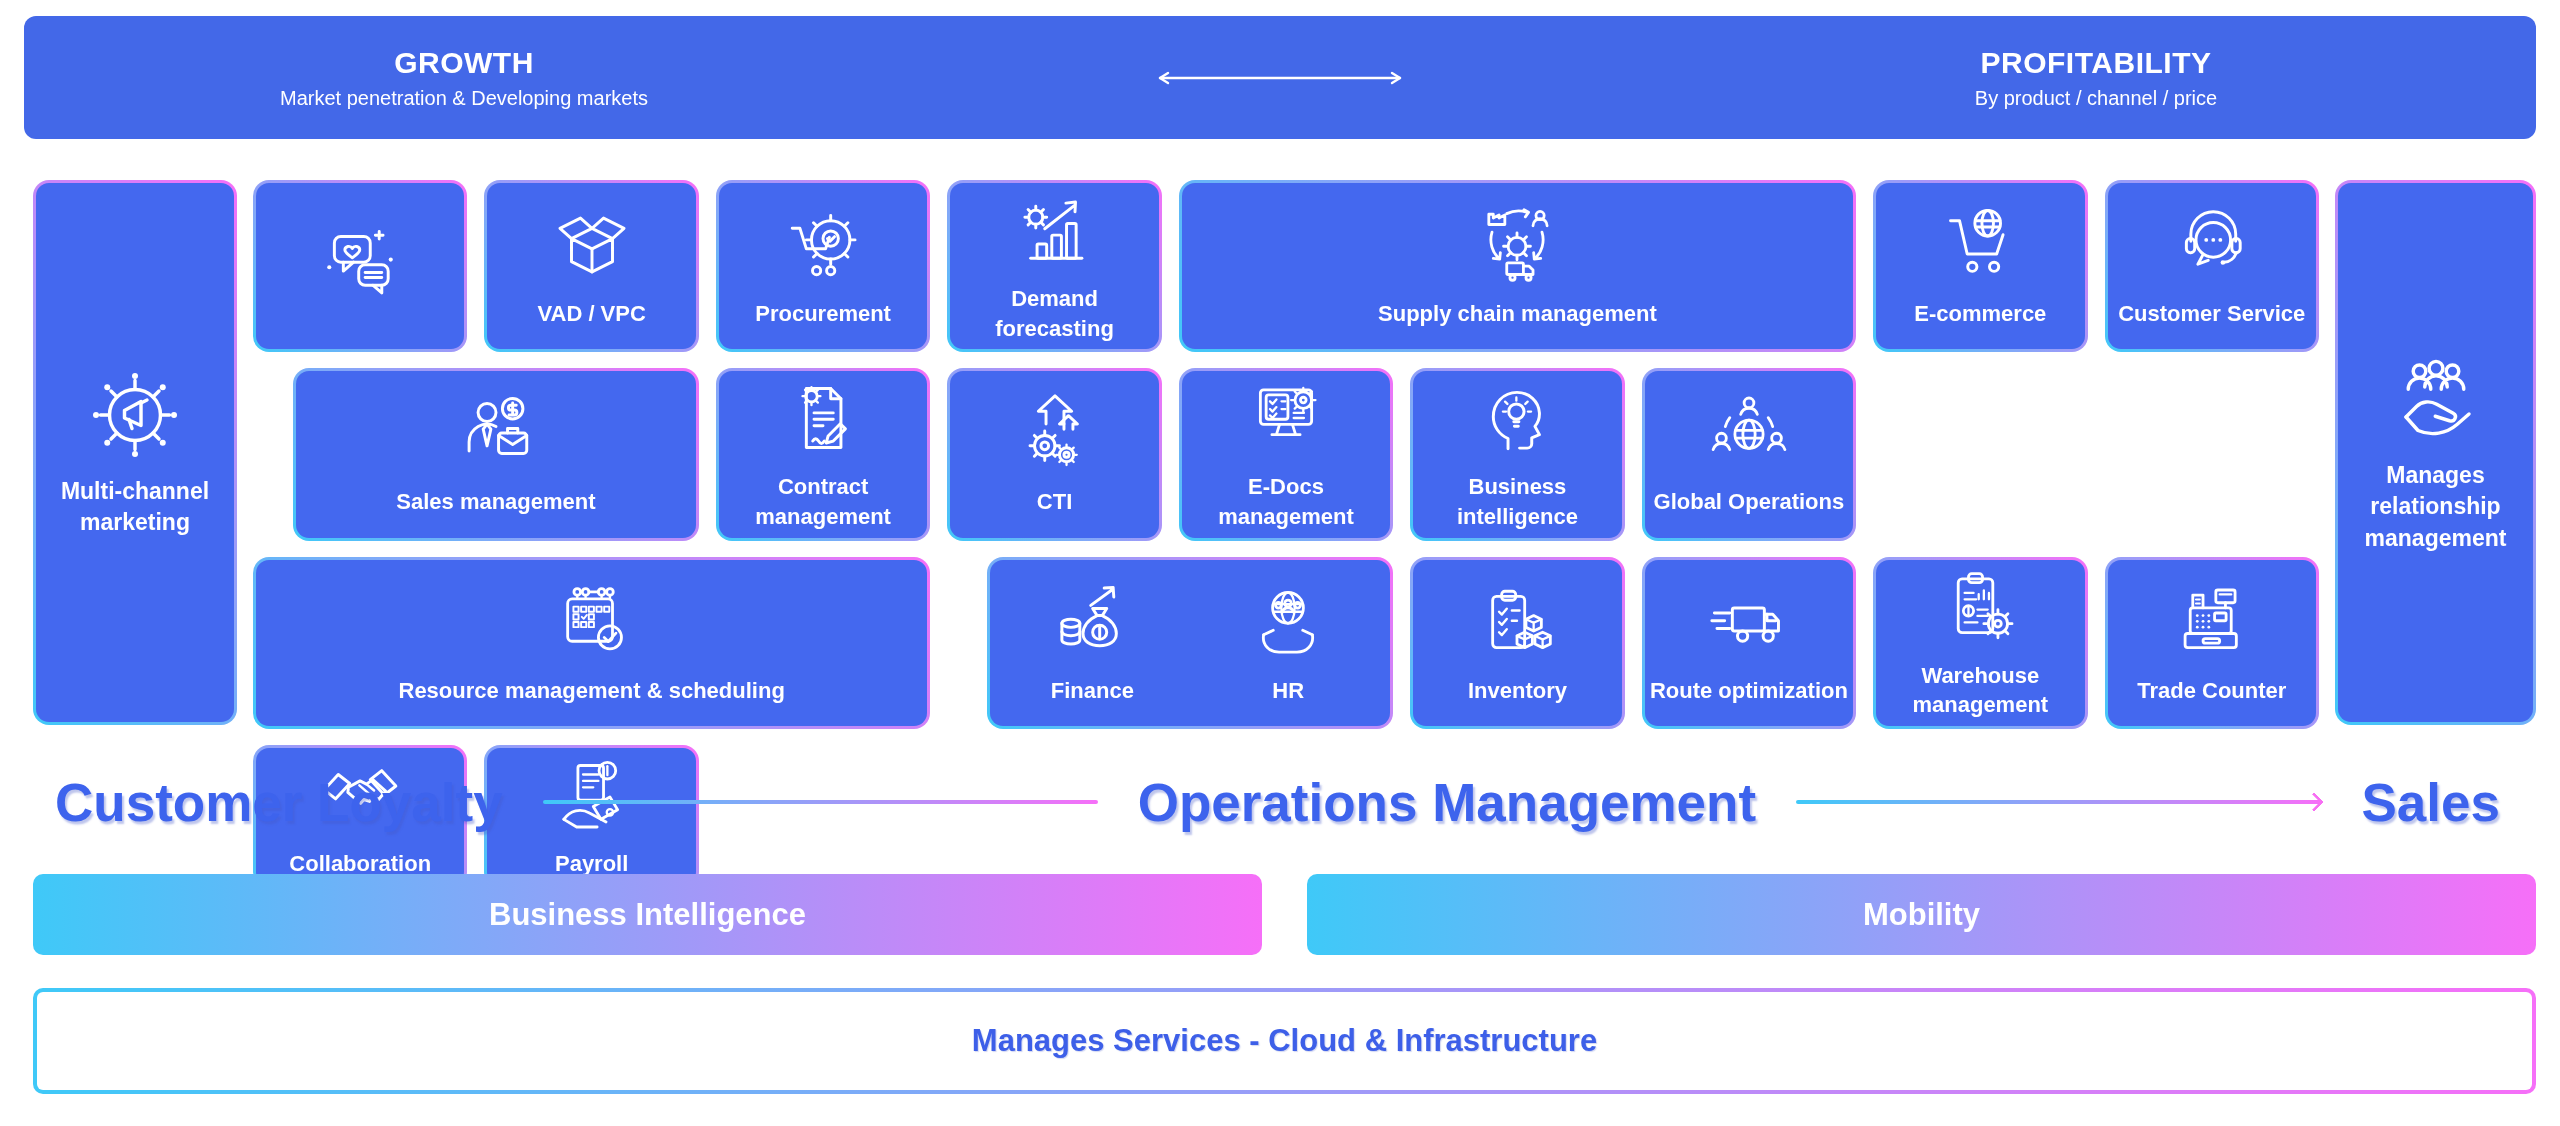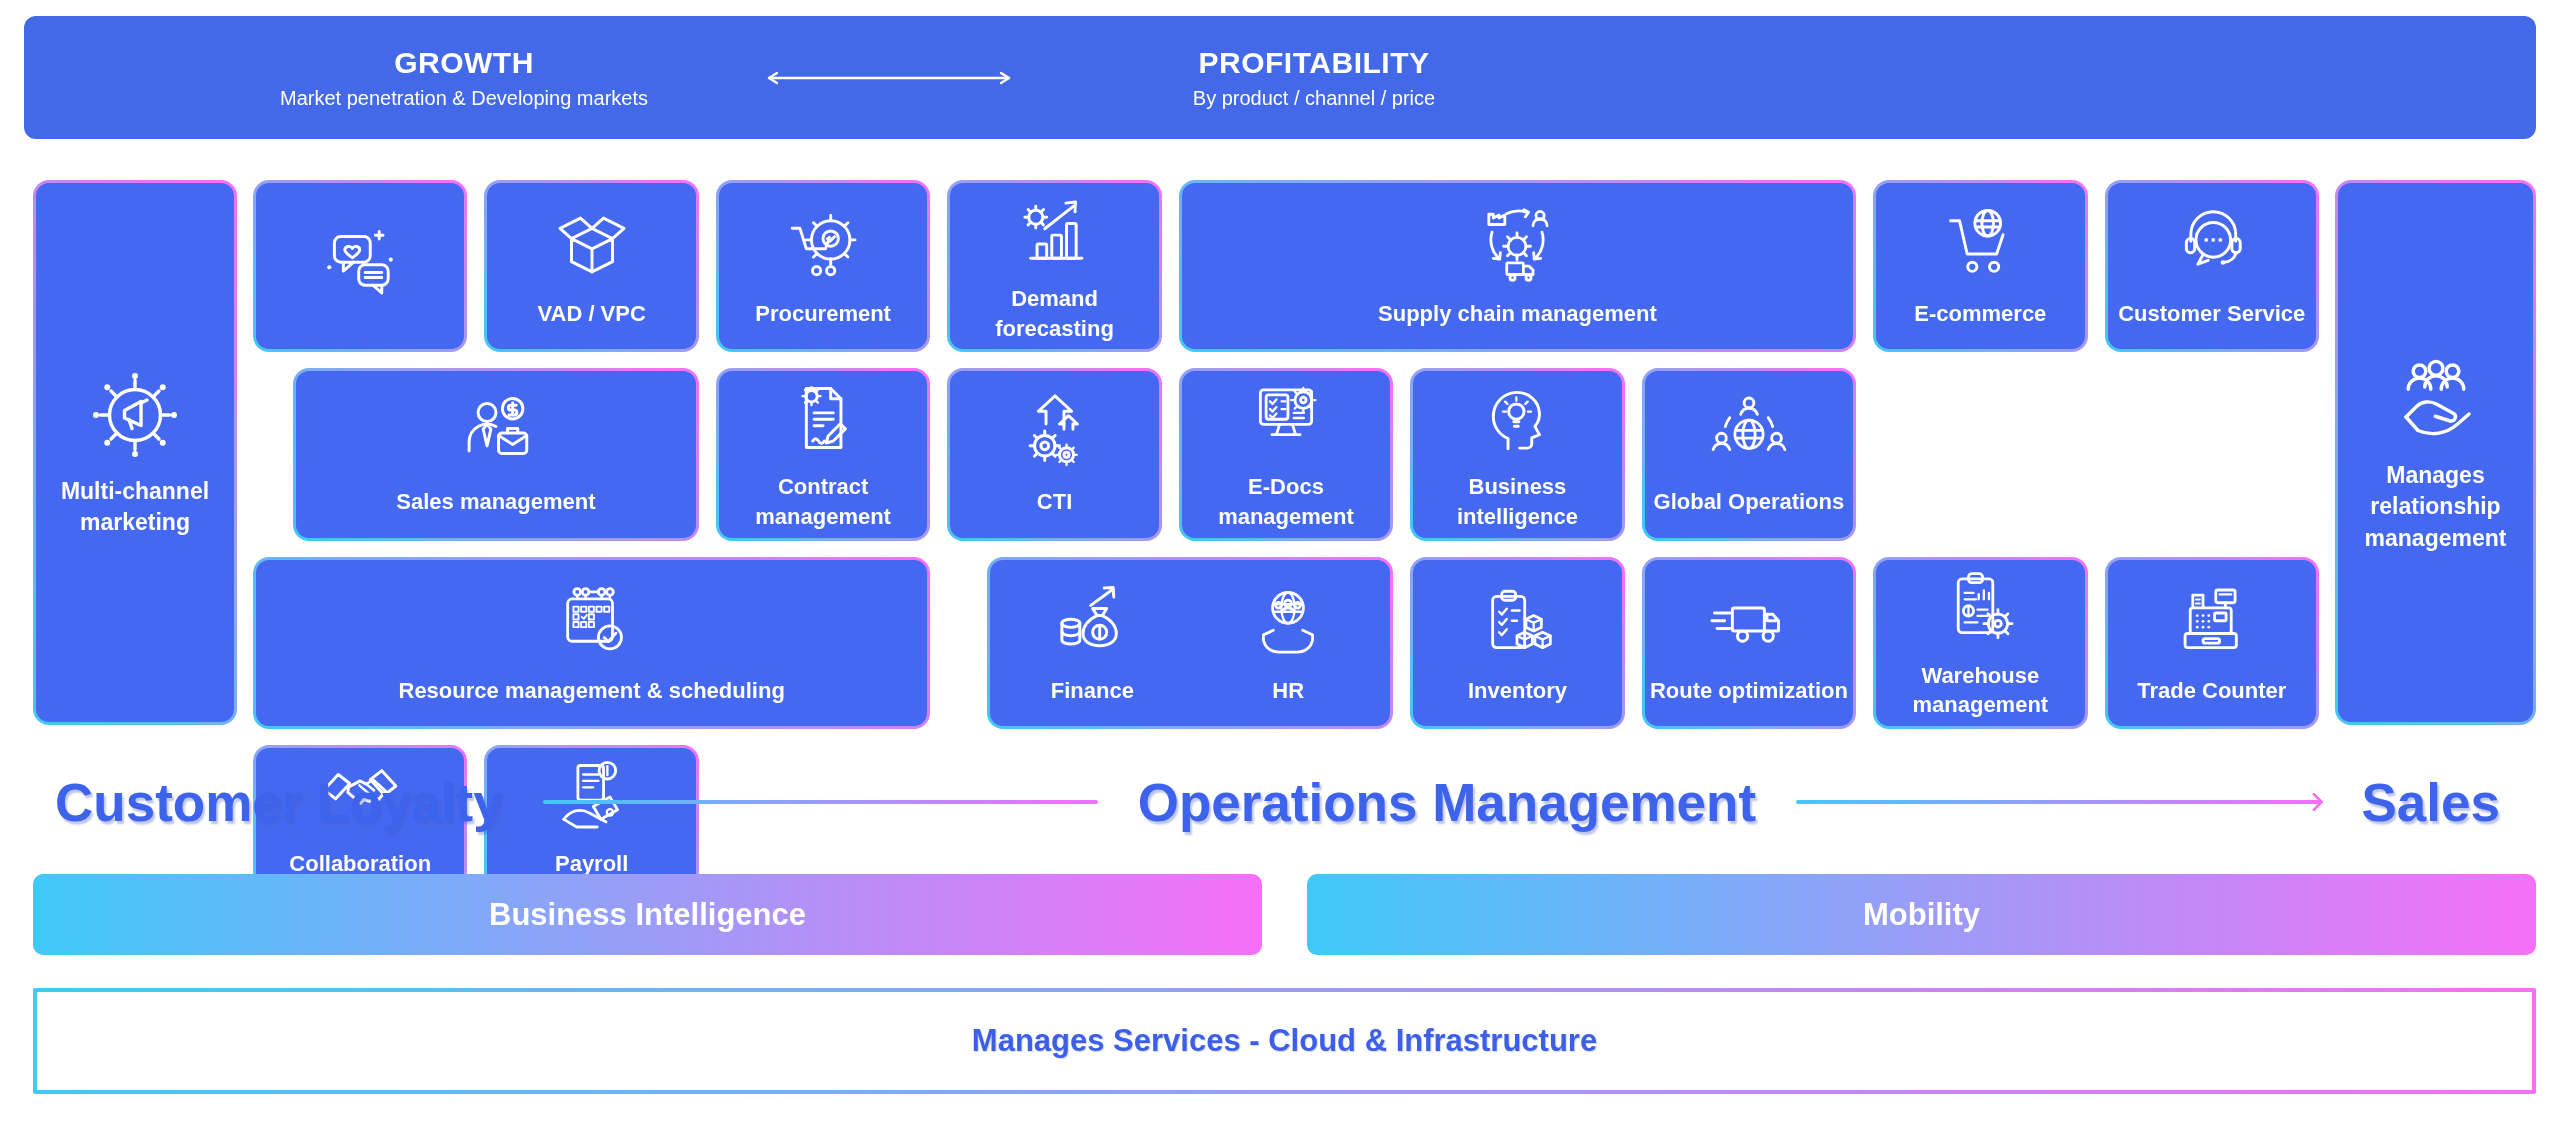--- a/index.html
+++ b/index.html
@@ -4,21 +4,21 @@
 <style>
   html,body{margin:0;padding:0;}
   body{
     width:2560px;height:1126px;background:#ffffff;
     font-family:"Liberation Sans","DejaVu Sans",sans-serif;
     overflow:hidden;position:relative;
   }
   
   .banner{
     margin:16px 24px 0;height:123px;background:#4368e8;border-radius:12px;
-    display:flex;align-items:center;
+    display:flex;align-items:center;justify-content:space-between;
     padding:0 140px;box-sizing:border-box;color:#fff;
   }
   .banner-block{min-width:600px;text-align:center;}
   .banner-title{font-weight:700;font-size:30px;letter-spacing:.5px;}
   .banner-sub{font-size:20px;margin-top:7px;}
   .banner-arrow{flex:0 0 250px;height:16px;}
   
   .board{margin:41px 24px 0 33px;display:flex;gap:16px;height:545px;}
   .tile{
     background:linear-gradient(#4468ef,#4468ef) padding-box,
@@ -56,21 +56,21 @@
     transform:translateY(-50%) rotate(45deg);border-radius:1px;
   }
   
   .bars{display:flex;gap:45px;margin:47px 24px 0 33px;height:81px;}
   .gbar{
     flex:1;border-radius:10px;color:#fff;font-weight:700;font-size:31px;
     background:linear-gradient(90deg,#3fc9f8,#f66ff8);
     display:flex;align-items:center;justify-content:center;
   }
   .msbar{
-    margin:33px 24px 0 33px;height:106px;border:4px solid transparent;border-radius:2px;
+    margin:33px 24px 0 33px;height:106px;border:4px solid transparent;border-radius:10px;
     background:linear-gradient(#fff,#fff) padding-box,
                linear-gradient(90deg,#3fc9f8,#f66ff8) border-box;
     color:#3d5fe8;font-weight:700;font-size:31px;box-sizing:border-box;
     display:flex;align-items:center;justify-content:center;
     text-shadow:1px 1px 1px rgba(70,90,200,.25);
   }
 </style>
 </head>
 <body>
 

